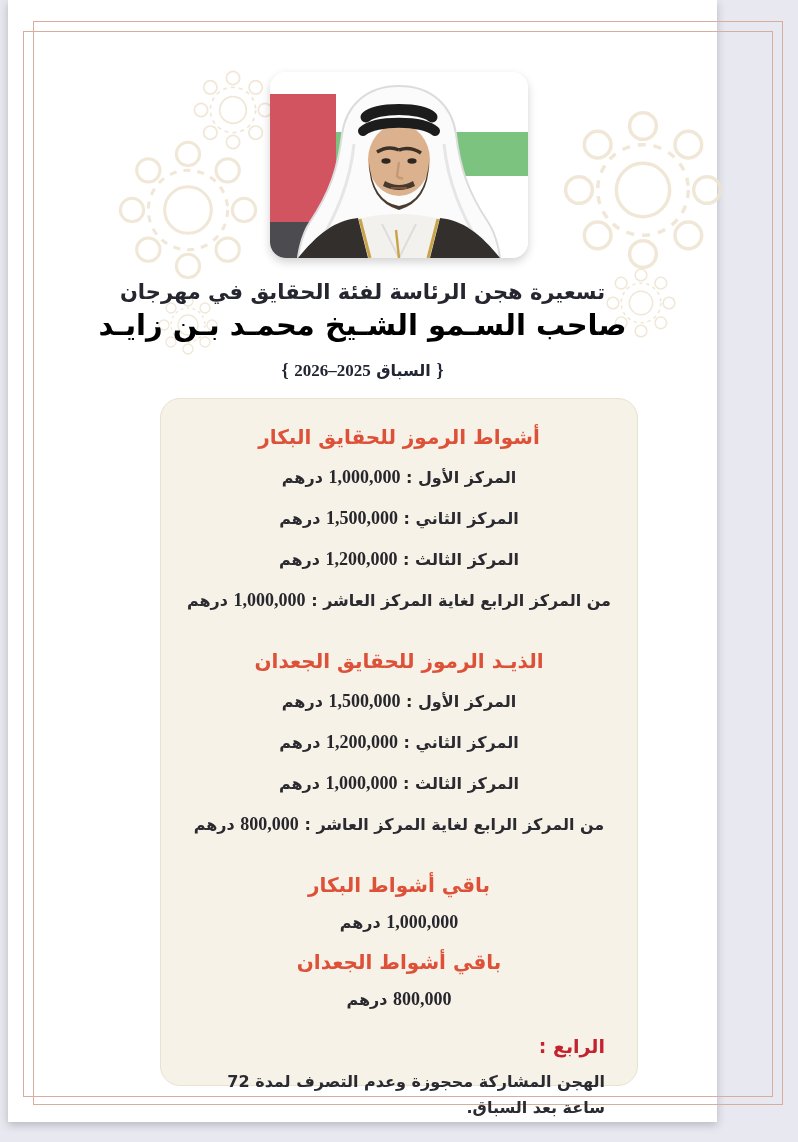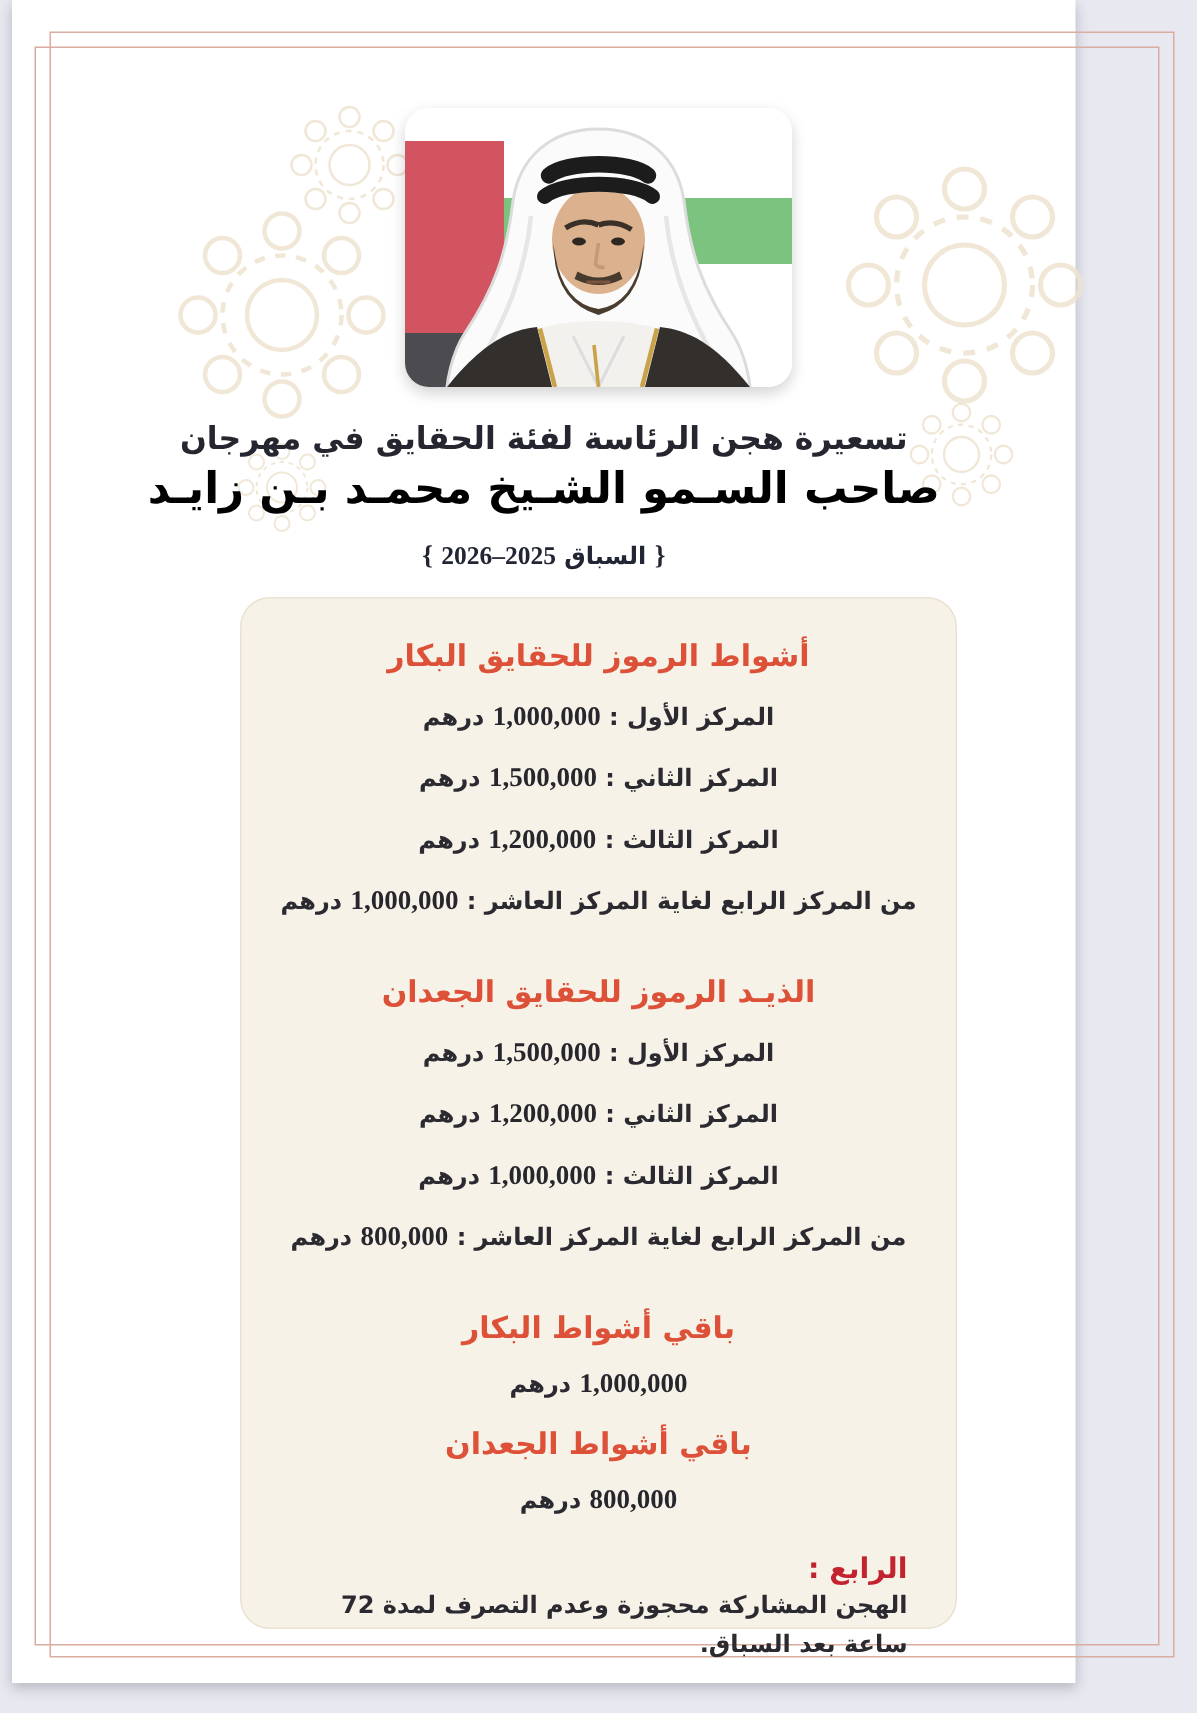--- a/index.html
+++ b/index.html
@@ -40,21 +40,21 @@
     border-radius:20px;padding:26px 22px 0;text-align:center;direction:rtl;
   }
   .sec{margin:0 0 34px;}
   .sec-h{font-size:20px;font-weight:bold;color:#dc5138;margin:0 0 14px;}
   .item{font-size:16px;font-weight:bold;color:#2a2a30;margin:12px 0;line-height:28px;}
   .num{font-family:"Liberation Serif",serif;font-size:18px;font-weight:600;color:#26262c;}
   .tot-h{font-size:20px;font-weight:bold;color:#dc5138;margin:14px 0 0;}
   .tot-a{font-size:16px;font-weight:bold;color:#2a2a30;margin:12px 0 0;line-height:26px;}
   .note{margin-top:22px;text-align:right;padding:0 10px;}
   .note-label{font-size:19px;font-weight:bold;color:#c2232f;}
-  .note-body{font-size:16px;font-weight:bold;color:#2a2a30;line-height:26px;}
+  .note-body{font-size:16px;font-weight:bold;color:#2a2a30;margin-top:12px;line-height:26px;}
 </style>
 </head>
 <body>
 
 <div class="page">
 
   <div class="frame frame-a"></div>
   <div class="frame frame-b"></div>
 
   <div class="orn" style="left:110px;top:140px;">

